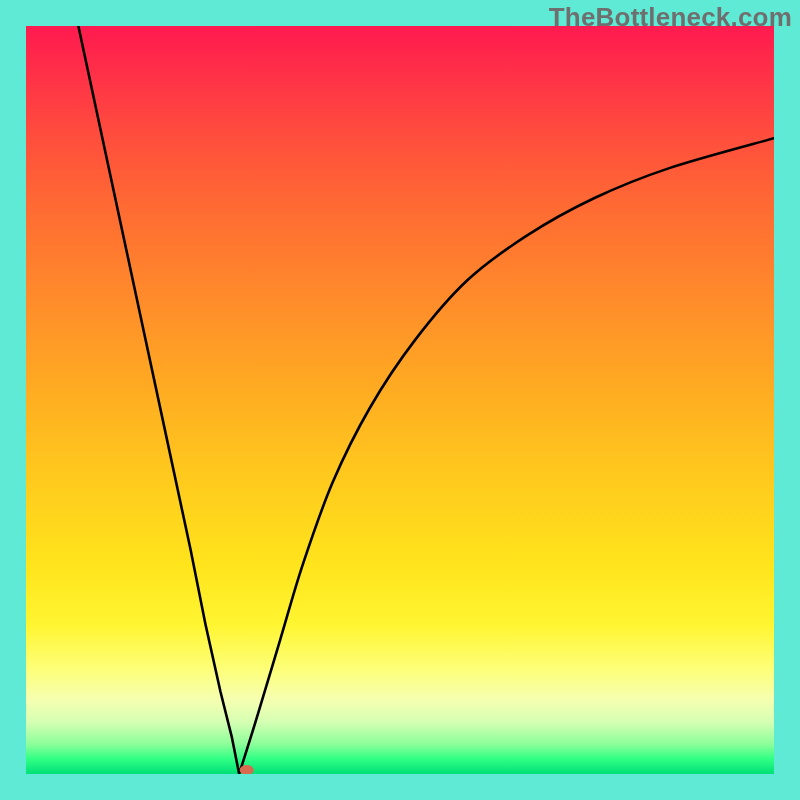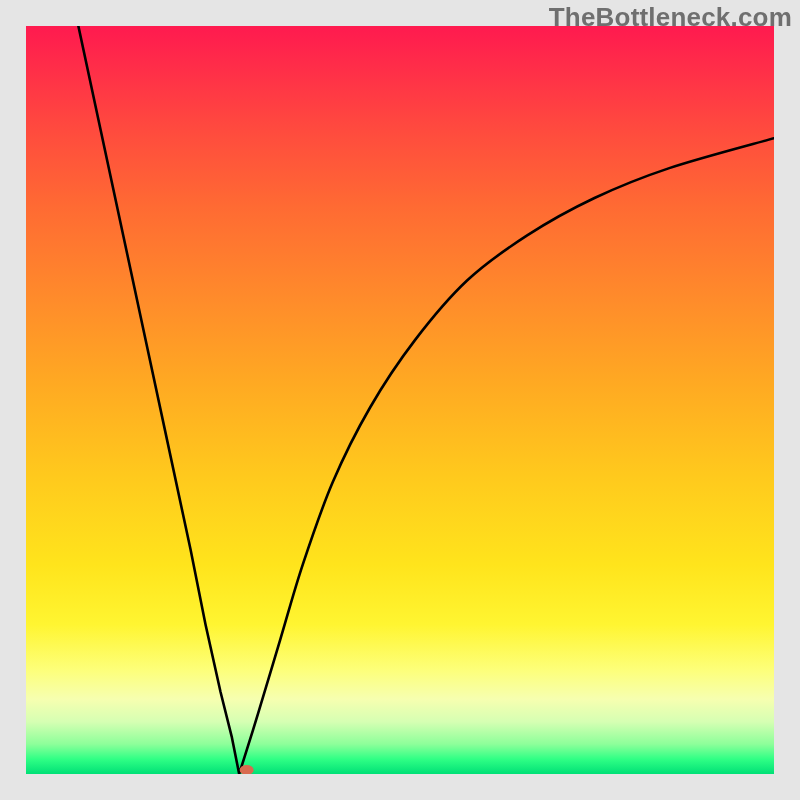--- a/index.html
+++ b/index.html
@@ -7,21 +7,21 @@
     padding: 0;
     width: 800px;
     height: 800px;
     overflow: hidden;
     background: #000;
   }
   .frame {
     position: relative;
     width: 800px;
     height: 800px;
-    background: #e5e5e5;
+    background: #5eead4;
   }
   .watermark {
     position: absolute;
     top: 2px;
     right: 8px;
     font-family: Arial, Helvetica, sans-serif;
     font-size: 26px;
     font-weight: 600;
     color: #6f6f6f;
     letter-spacing: 0.2px;

